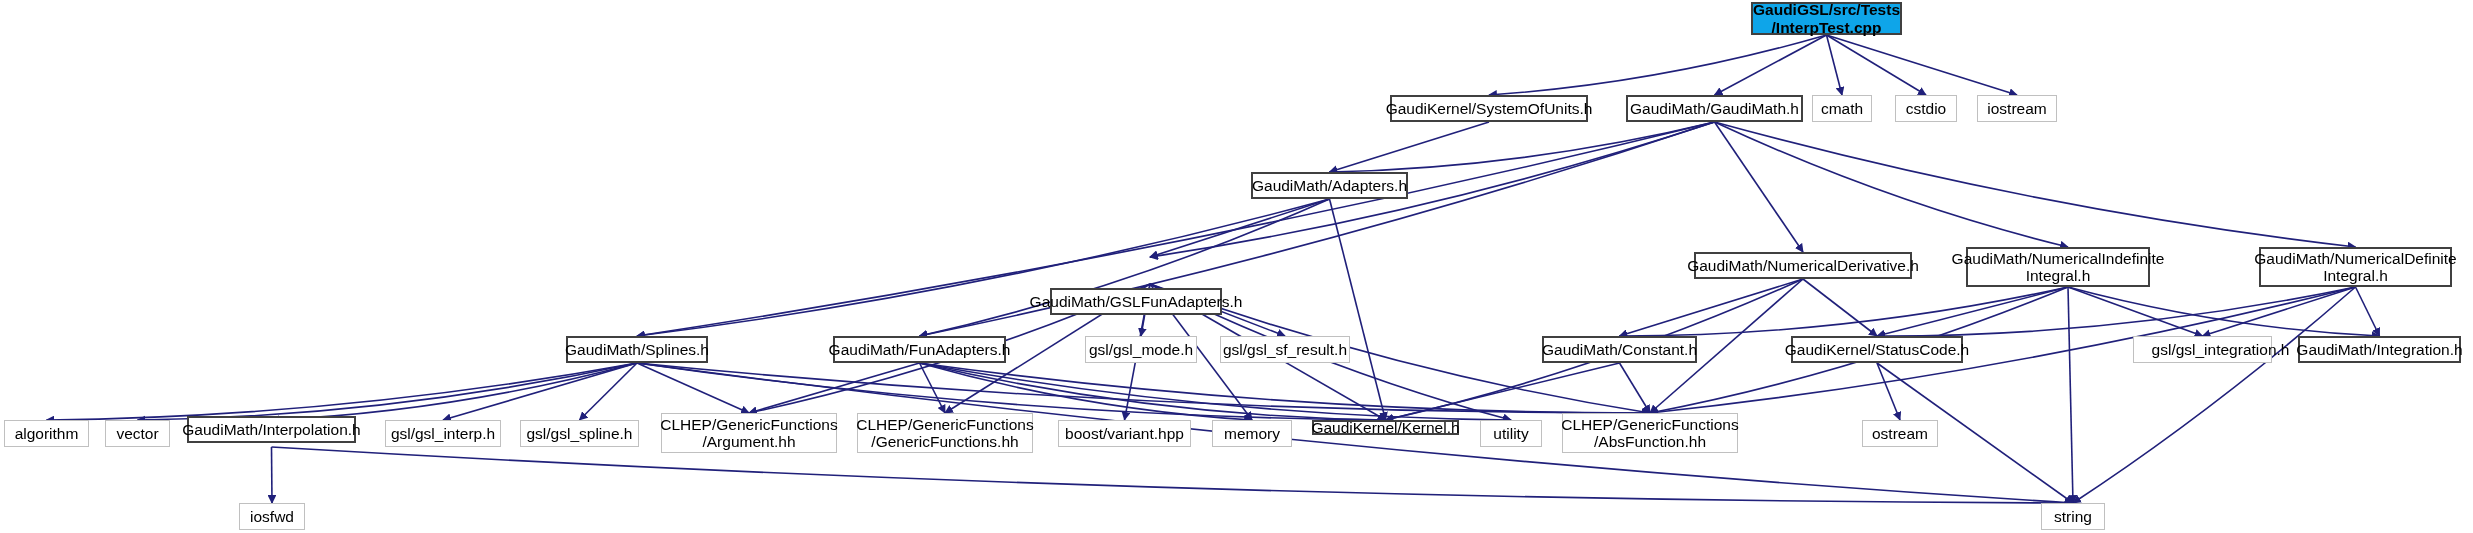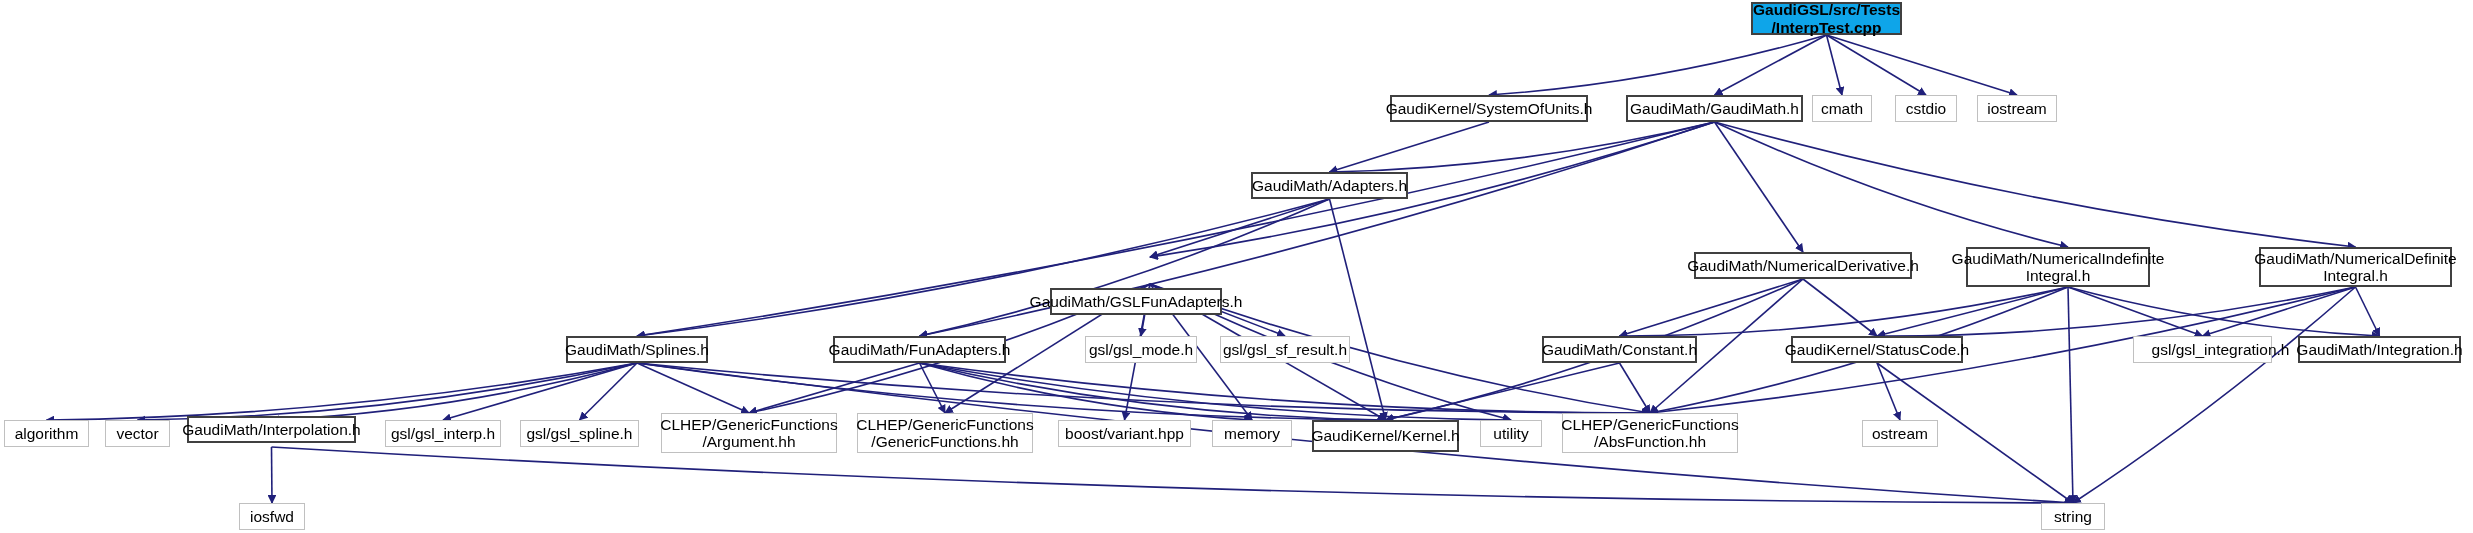--- a/index.html
+++ b/index.html
@@ -115,21 +115,21 @@
       <div class="node" style="left: 105px; top: 420px; width: 65px; height: 27px;"><span>vector</span></div>
       <div class="node bold" style="left: 187px; top: 416px; width: 169px; height: 27px;"><span>GaudiMath/Interpolation.h</span></div>
       <div class="node" style="left: 385px; top: 420px; width: 116px; height: 27px;"><span>gsl/gsl_interp.h</span></div>
       <div class="node" style="left: 520px; top: 420px; width: 119px; height: 27px;"><span>gsl/gsl_spline.h</span></div>
       <div class="node" style="left: 661px; top: 413px; width: 176px; height: 40px;"><span>CLHEP/GenericFunctions
 /Argument.hh</span></div>
       <div class="node" style="left: 857px; top: 413px; width: 176px; height: 40px;"><span>CLHEP/GenericFunctions
 /GenericFunctions.hh</span></div>
       <div class="node" style="left: 1058px; top: 420px; width: 133px; height: 27px;"><span>boost/variant.hpp</span></div>
       <div class="node" style="left: 1212px; top: 420px; width: 80px; height: 27px;"><span>memory</span></div>
-      <div class="node bold" style="left: 1312px; top: 420px; width: 147px; height: 32px;"><span>GaudiKernel/Kernel.h</span></div>
+      <div class="node bold" style="left: 1312px; top: 420px; width: 147px; height: 15px;"><span>GaudiKernel/Kernel.h</span></div>
       <div class="node" style="left: 1480px; top: 420px; width: 62px; height: 27px;"><span>utility</span></div>
       <div class="node" style="left: 1562px; top: 413px; width: 176px; height: 40px;"><span>CLHEP/GenericFunctions
 /AbsFunction.hh</span></div>
       <div class="node" style="left: 1862px; top: 420px; width: 76px; height: 27px;"><span>ostream</span></div>
       <div class="node" style="left: 239px; top: 503px; width: 66px; height: 27px;"><span>iosfwd</span></div>
       <div class="node" style="left: 2041px; top: 503px; width: 64px; height: 27px;"><span>string</span></div>
     </div>
 </div>
 
 </body></html>

